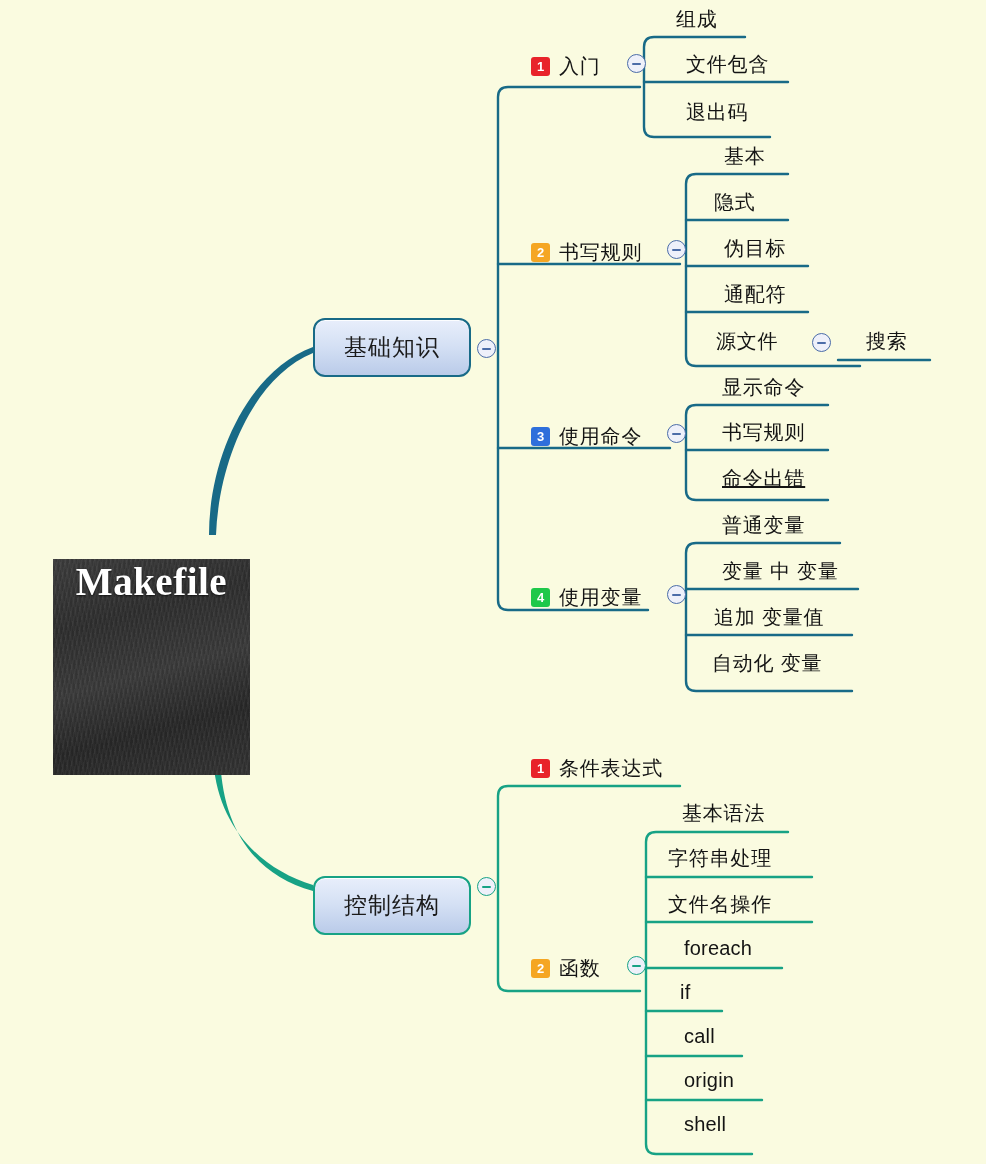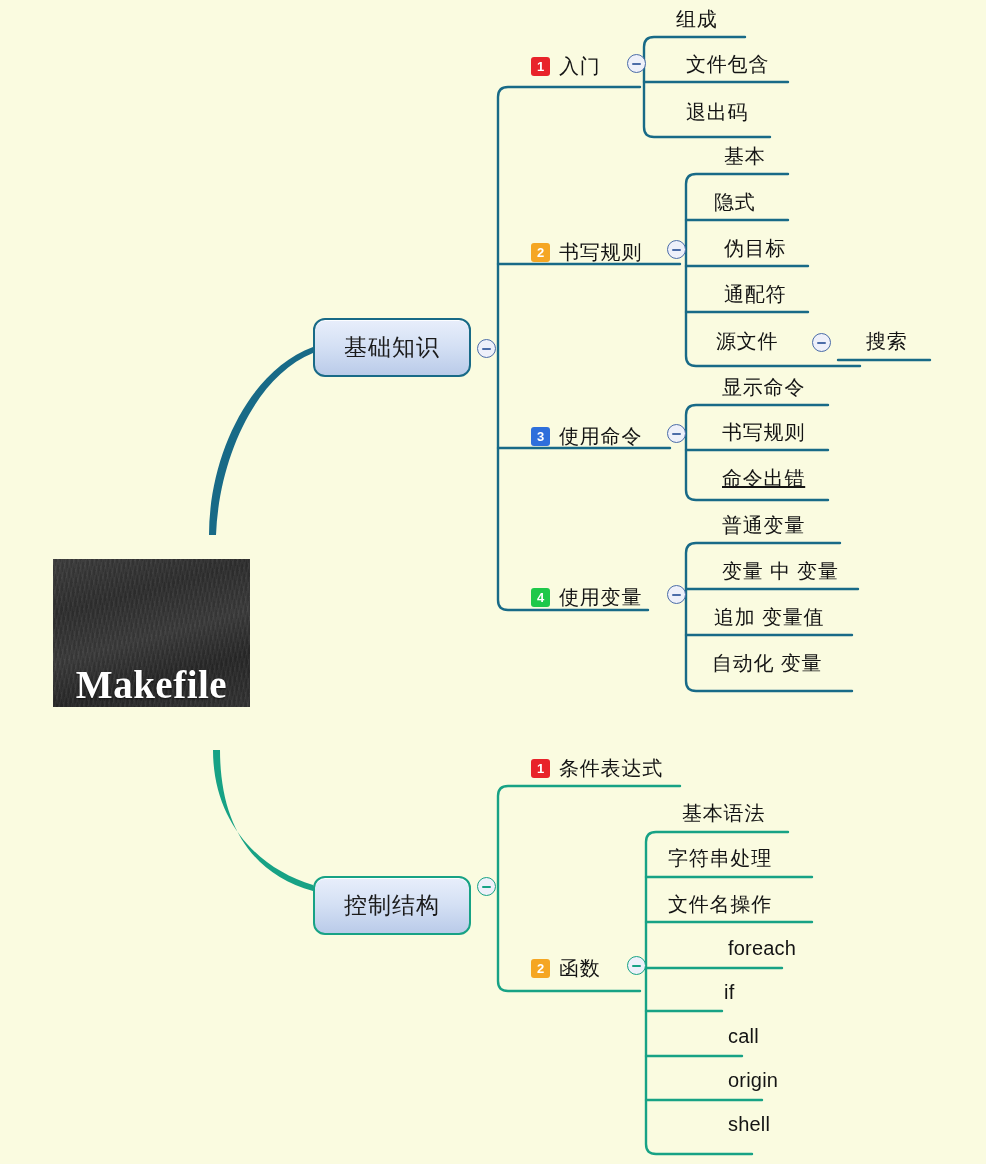--- a/index.html
+++ b/index.html
@@ -20,27 +20,27 @@
     left: 0; top: 0;
     width: 986px;
     height: 1164px;
     pointer-events: none;
   }
 
   
   .root-node {
     position: absolute;
     left: 53px; top: 559px;
-    width: 197px; height: 148px;
+    width: 197px; height: 216px;
     background:
       repeating-linear-gradient(102deg, rgba(255,255,255,0.035) 0px, rgba(255,255,255,0.035) 1px, rgba(0,0,0,0.04) 2px, rgba(0,0,0,0.035) 4px),
       repeating-linear-gradient(78deg, rgba(255,255,255,0.03) 0px, rgba(255,255,255,0.03) 1px, rgba(0,0,0,0.03) 3px, rgba(0,0,0,0.02) 5px),
       linear-gradient(165deg, #3c3c3c 0%, #2e2e2e 28%, #3a3a3a 52%, #272727 74%, #333333 100%);
     display: flex;
-    align-items: flex-end;
+    align-items: flex-start;
     justify-content: center;
     box-sizing: border-box;
   }
   .root-label {
     color: #ffffff;
     font-family: "Liberation Serif", "DejaVu Serif", serif;
     font-size: 39px;
     font-weight: bold;
     letter-spacing: 0.5px;
     text-shadow: 0 1px 2px rgba(0,0,0,0.65);
@@ -98,21 +98,21 @@
 
   
   .node-text {
     position: absolute;
     font-size: 20px;
     color: #141414;
     white-space: nowrap;
     letter-spacing: 0.8px;
     line-height: 1;
   }
-  .node-text.latin { letter-spacing: 0.2px; margin-left: 44px; }
+  .node-text.latin { letter-spacing: 0.2px; }
 
   
   .badge-row {
     position: absolute;
     display: flex;
     align-items: center;
     gap: 9px;
     white-space: nowrap;
   }
   .badge {

